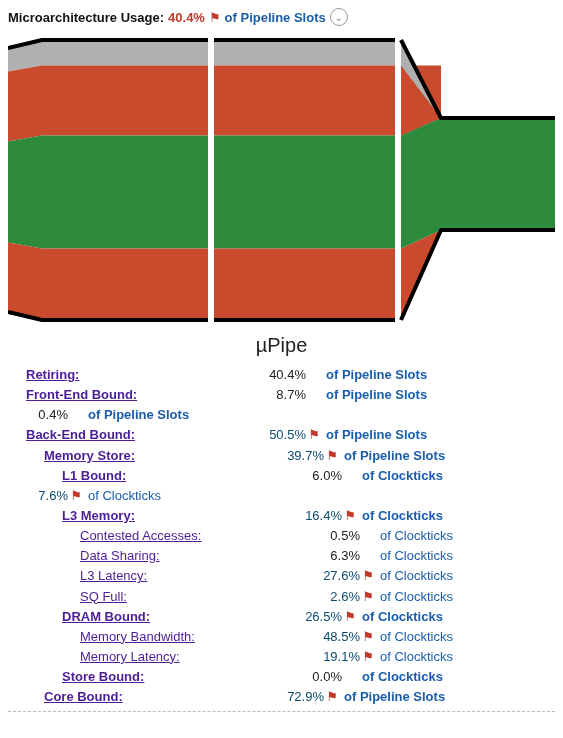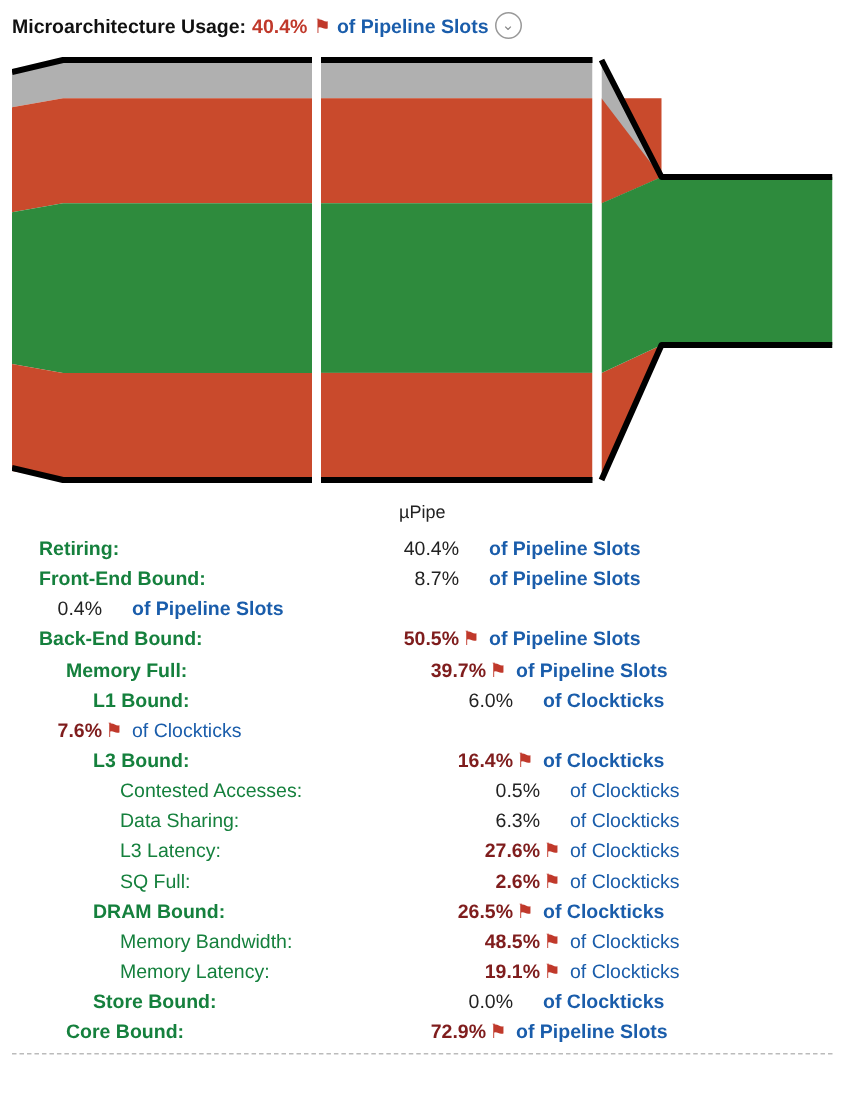--- a/index.html
+++ b/index.html
@@ -33,46 +33,47 @@
     color: #888;
     font-size: 10px;
     cursor: pointer;
   }
   .pipe-wrap {
     width: 547px;
     height: 300px;
   }
   .pipe-title {
     text-align: center;
-    font-size: 12px;
+    font-size: 20px;
     color: #222;
     margin: 4px 0 8px 0;
   }
   .metrics {
     width: 547px;
     border-bottom: 1px dashed #bbb;
     padding-bottom: 4px;
   }
   .row {
     display: flex;
     align-items: baseline;
     line-height: 1.55;
   }
   .row .name {
     flex: 0 0 220px;
-    color: #15803d;
+    color: #4c1d95;
     cursor: pointer;
+    text-decoration: underline;
   }
   .row .name.bold { font-weight: bold; }
   .row .value {
     flex: 0 0 60px;
     text-align: right;
     color: #222;
   }
-  .row .value.flagged { color: #7f1d1d; font-weight: bold; }
+  .row .value.flagged { color: #0c4a6e; font-weight: normal; }
   .row .flagcol {
     flex: 0 0 16px;
     text-align: center;
     color: #c0392b;
   }
   .row .unit {
     flex: 1 1 auto;
     padding-left: 4px;
     color: #1a5dab;
     cursor: pointer;
@@ -143,38 +144,38 @@
       <span class="flagcol"></span>
       <span class="unit bold">of Pipeline Slots</span>
     </div>
     <div class="row">
       <span class="name i1 bold">Back-End Bound:</span>
       <span class="value flagged">50.5%</span>
       <span class="flagcol">⚑</span>
       <span class="unit bold">of Pipeline Slots</span>
     </div>
     <div class="row">
-      <span class="name i2 bold">Memory Full:</span>
+      <span class="name i2 bold">Memory Store:</span>
       <span class="value flagged">39.7%</span>
       <span class="flagcol">⚑</span>
       <span class="unit bold">of Pipeline Slots</span>
     </div>
     <div class="row">
       <span class="name i3 bold">L1 Bound:</span>
       <span class="value">6.0%</span>
       <span class="flagcol"></span>
       <span class="unit bold">of Clockticks</span>
     </div>
     <div class="row">
       <span class="value flagged">7.6%</span>
       <span class="flagcol">⚑</span>
       <span class="unit">of Clockticks</span>
     </div>
     <div class="row">
-      <span class="name i3 bold">L3 Bound:</span>
+      <span class="name i3 bold">L3 Memory:</span>
       <span class="value flagged">16.4%</span>
       <span class="flagcol">⚑</span>
       <span class="unit bold">of Clockticks</span>
     </div>
     <div class="row">
       <span class="name i4">Contested Accesses:</span>
       <span class="value">0.5%</span>
       <span class="flagcol"></span>
       <span class="unit">of Clockticks</span>
     </div>

